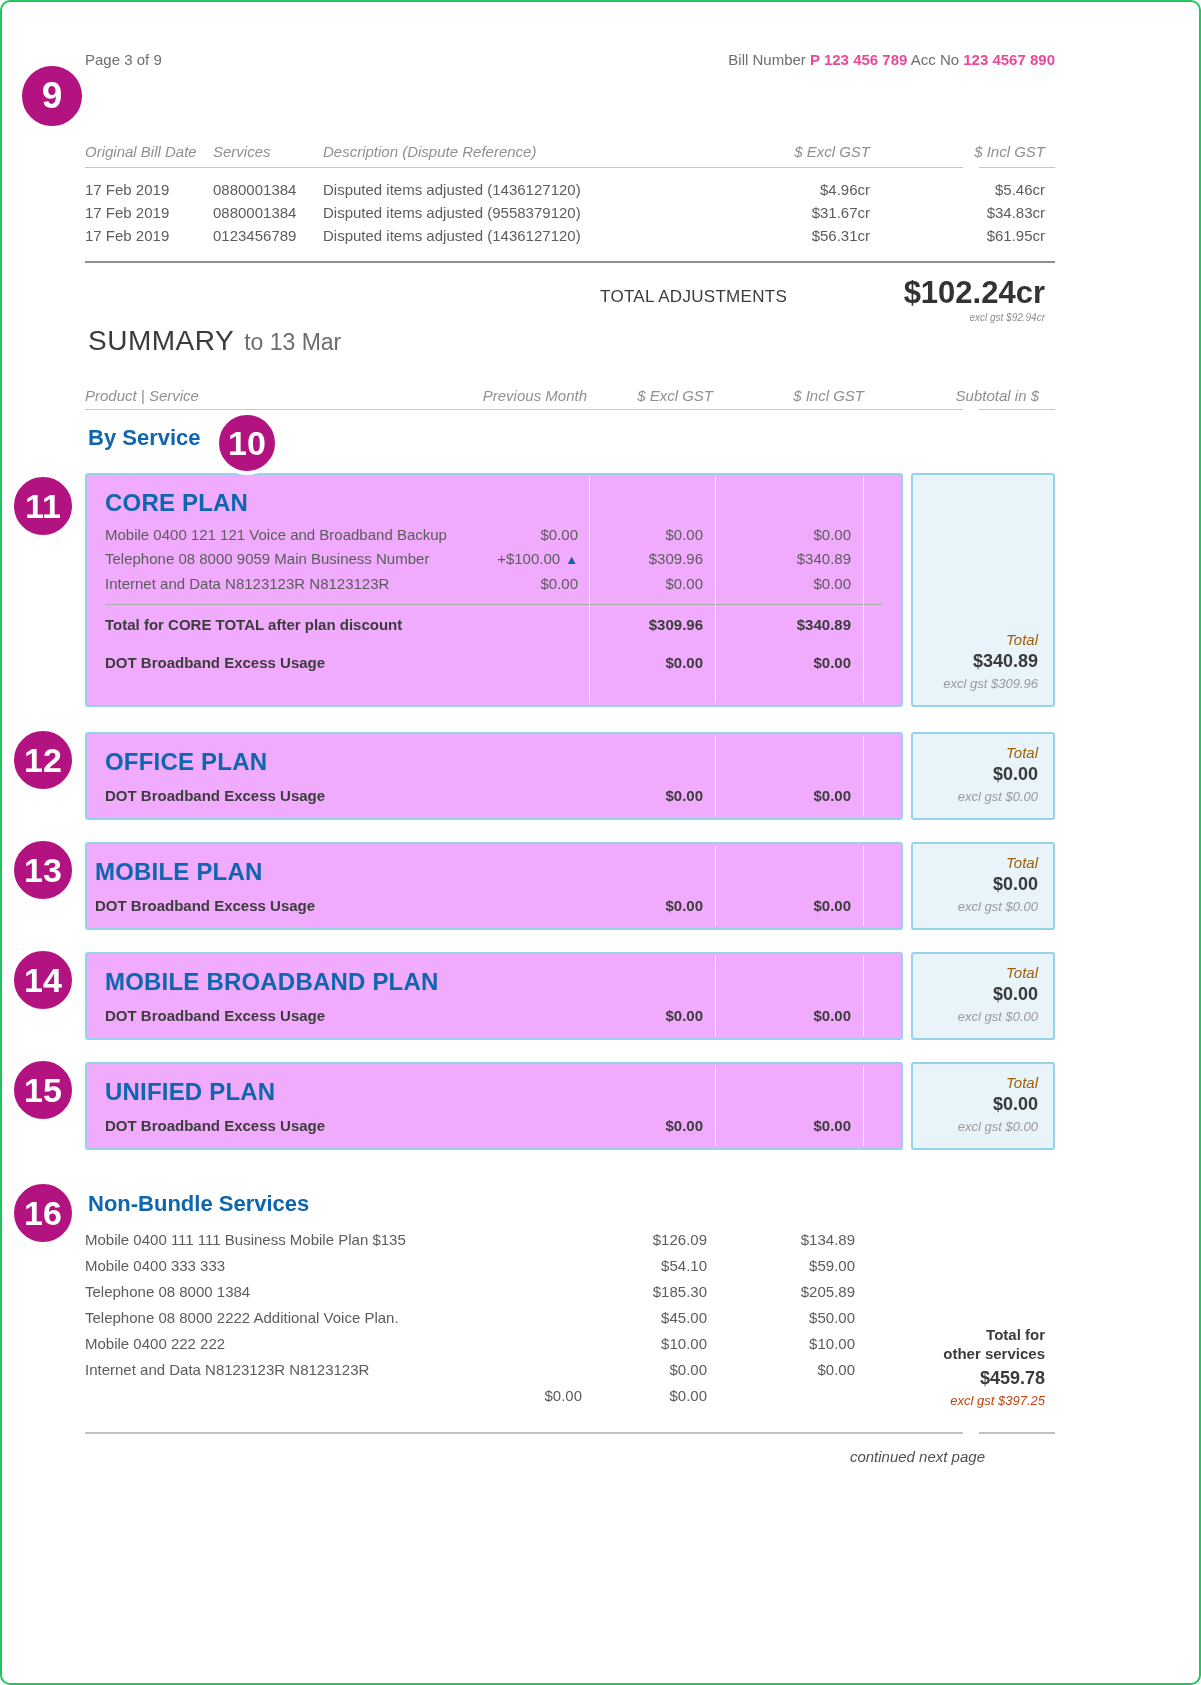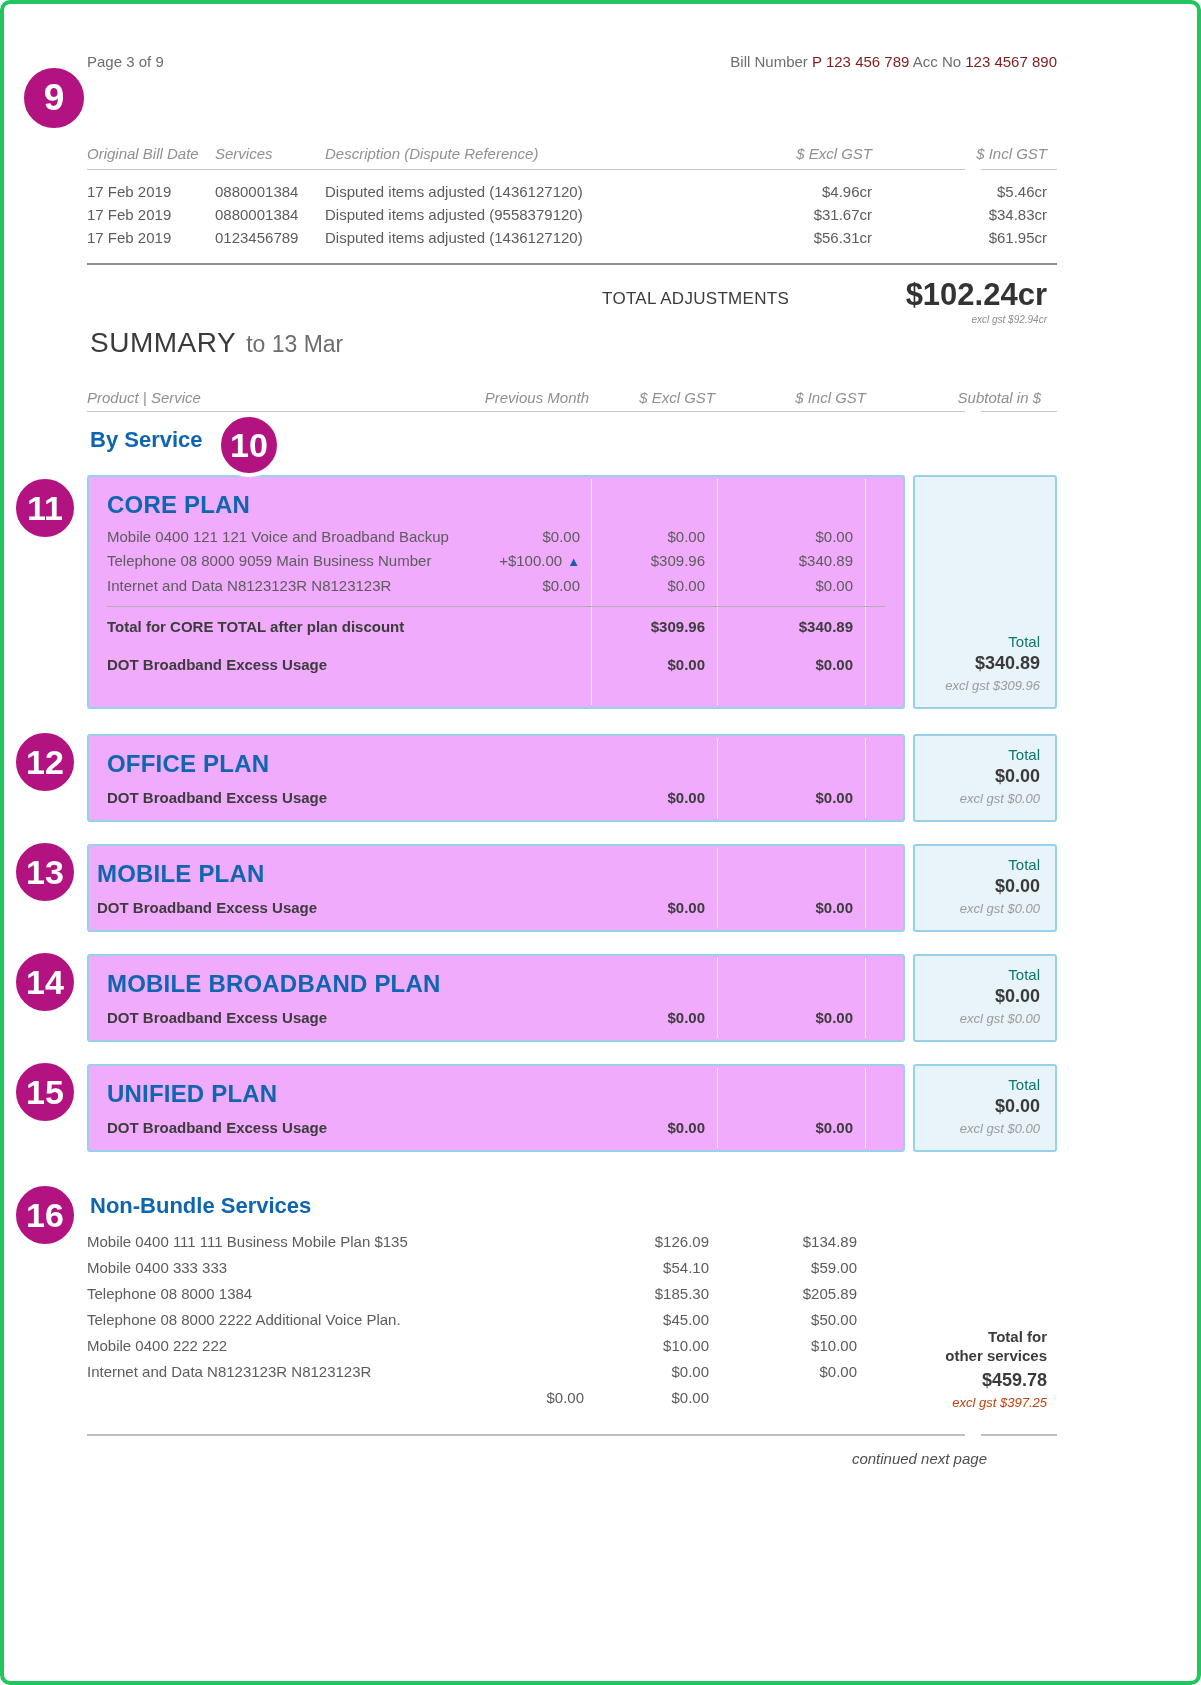--- a/index.html
+++ b/index.html
@@ -1,26 +1,26 @@
 <!DOCTYPE html>
 <html><head>
 <meta charset="utf-8">
 <style>
   * { margin:0; padding:0; box-sizing:border-box; }
   body { background:#ffffff; font-family:"Liberation Sans","DejaVu Sans",sans-serif; }
   .page {
     position:relative; width:1201px; height:1685px; background:#ffffff;
-    border:4px solid #22c55e; border-radius:10px; overflow:hidden;
+    border:2px solid #22c55e; border-radius:10px; overflow:hidden;
   }
   .abs { position:absolute; }
 
   
   .page-indicator { left:83px; top:49px; font-size:15px; color:#6e6e6e; }
   .bill-ref { left:83px; top:49px; width:970px; text-align:right; font-size:15px; color:#6e6e6e; }
-  .bill-ref b { color:#7f1d1d; font-weight:normal; }
+  .bill-ref b { color:#ec4899; font-weight:bold; }
 
   .sec-title { font-size:28px; color:#3b3b3b; letter-spacing:0.5px; }
   .sec-title .period { font-size:23px; color:#6d6d6d; letter-spacing:0; margin-left:10px; }
   .adj-title { left:83px; top:78px; }
   .sum-title { left:86px; top:323px; }
 
   
   .callout {
     position:absolute; background:#b31380; border:4px solid #ffffff; border-radius:50%;
     color:#ffffff; font-weight:bold; display:flex; align-items:center; justify-content:center;
@@ -68,21 +68,21 @@
   .plan-row.excessrow { margin-top:18px; }
   .plan-row.excess-only { margin-top:10px; }
   .arrow-up { color:#1760ad; font-size:13px; margin-left:5px; }
 
   .side-box {
     position:absolute; left:909px; width:144px; background:#e8f3fa;
     border:2px solid #96d3ea; border-radius:3px; display:flex; flex-direction:column;
     align-items:flex-end; padding:10px 15px 14px 8px; text-align:right;
   }
   .side-box.bottom { justify-content:flex-end; }
-  .side-total-label { font-size:15px; color:#0f766e; }
+  .side-total-label { font-size:15px; color:#a16207;font-style:italic; }
   .side-total-amount { font-size:18px; font-weight:bold; color:#3a3a3a; margin-top:3px; }
   .side-total-excl { font-size:13px; font-style:italic; color:#9b9b9b; margin-top:4px; }
 
   
   .nb-title { left:86px; top:1189px; font-size:22px; font-weight:bold; color:#0e65b0; }
   .nb-rows { left:83px; top:1229px; width:970px; padding-right:200px; }
   .nb-row { display:grid; grid-template-columns:1fr 125px 148px; font-size:15px; color:#5c5c5c; height:26px; align-items:start; }
   .nb-row .num { text-align:right; }
   .nb-total { left:878px; top:1323px; width:165px; text-align:right; }
   .nb-total .l1, .nb-total .l2 { font-size:15px; font-weight:bold; color:#3c3c3c; line-height:19px; }

